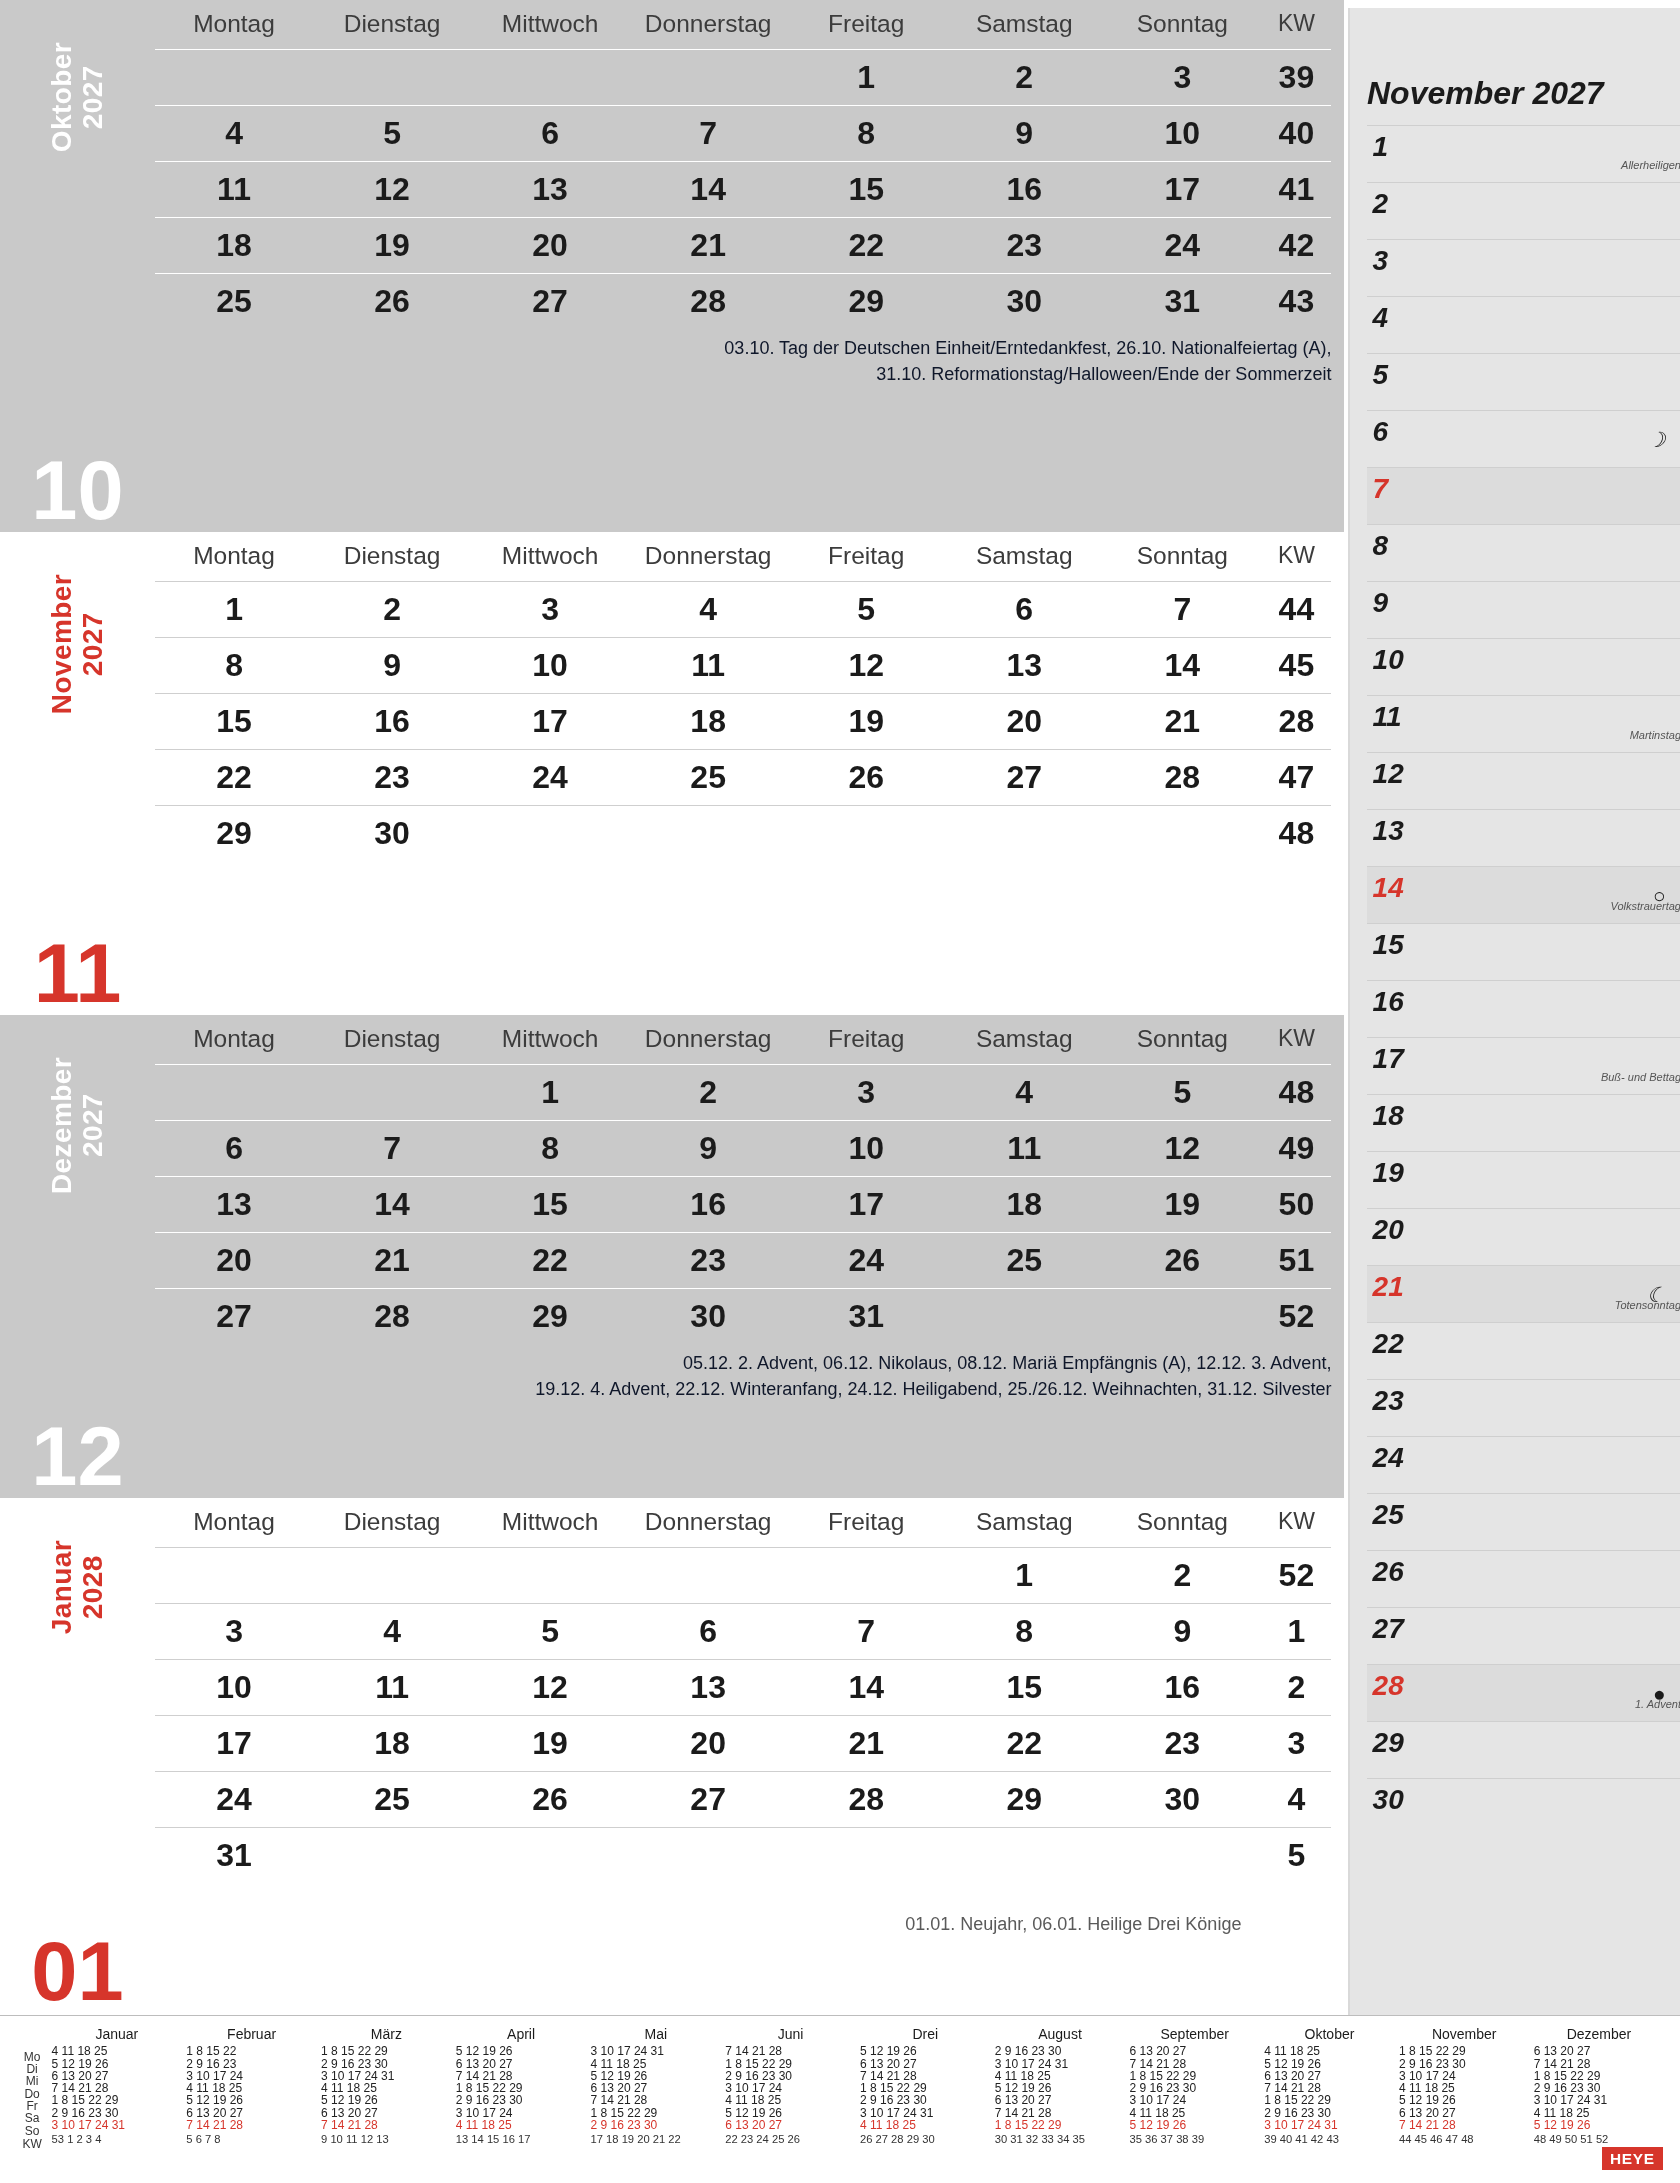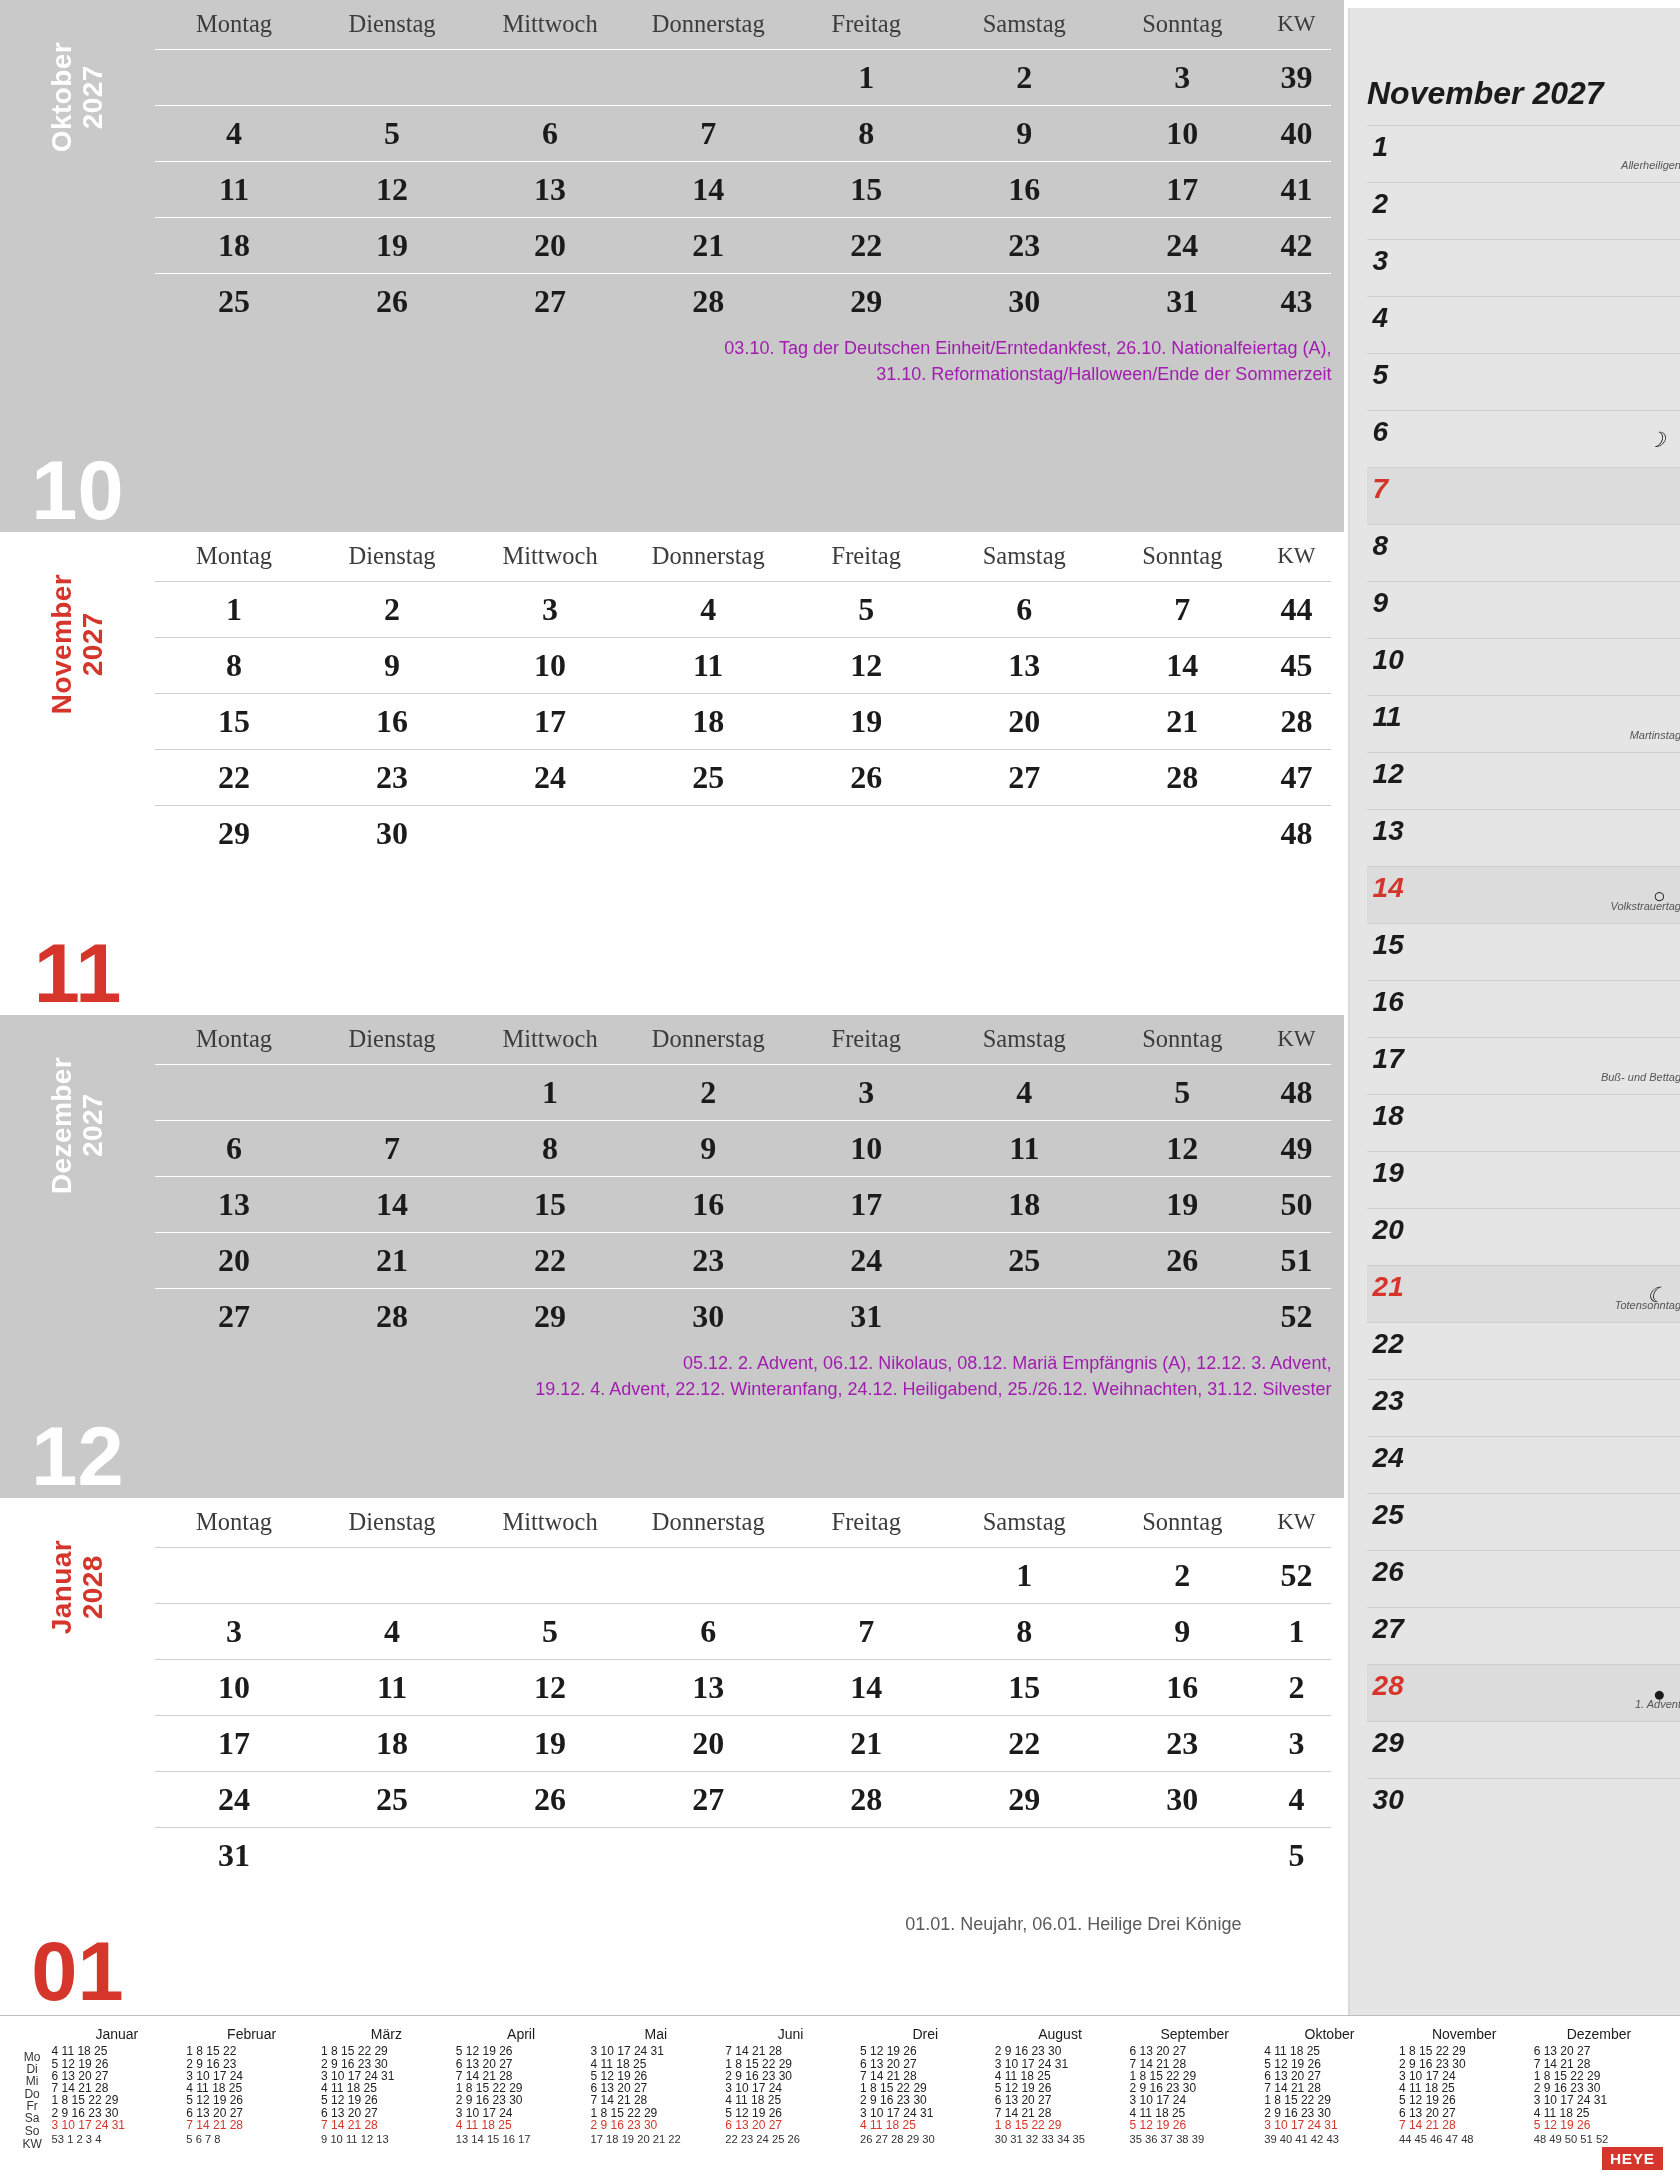--- a/index.html
+++ b/index.html
@@ -30,21 +30,21 @@
     margin-top:42px; line-height:1.12; text-align:center;
   }
   .side-vert .yr { font-weight:bold; }
   .side-num {
     position:absolute; bottom:0; left:0; width:155px; text-align:center;
     font-size:83px; font-weight:bold; line-height:1;
   }
   .side-white .side-vert, .side-white .side-num { color:#ffffff; }
   .side-red   .side-vert, .side-red  .side-num  { color:#d6352b; }
 
-  .grid-area { margin-left:155px; width:1189px; padding-right:12.6px;font-family:Liberation Serif, serif; }
+  .grid-area { margin-left:155px; width:1189px; padding-right:12.6px; }
 
   table.cal { width:100%; border-collapse:collapse; table-layout:fixed; }
   table.cal th {
     font-size:24.5px; font-weight:normal; color:#3c3c3c;
     padding:9.8px 0 11.2px 0; text-align:center;
   }
   table.cal th.kw, table.cal td.kw { width:70px; }
   table.cal th.kw { font-size:23px; }
   table.cal td {
     text-align:center; font-size:32px; font-weight:bold; color:#1b1b1b;
@@ -52,21 +52,21 @@
   }
   .shaded table.cal td { border-top:1.4px solid #ffffff; }
   .white  table.cal td { border-top:1.4px solid #cfcfcf; }
   .shaded table.cal tbody tr:first-child td { border-top:1.4px solid #ffffff; }
   td.sun-white { color:#ffffff; }
   td.sun-red   { color:#d6352b; }
   td.kw { font-size:21px; font-weight:normal; color:#4a4a4a; }
   td.empty { color:transparent; }
 
   .notes {
-    text-align:right; font-size:18px; color:#a21caf; line-height:1.42;
+    text-align:right; font-size:18px; color:#0f172a; line-height:1.42;
     padding:7px 12.6px 15.4px 0;
   }
   .white .notes { color:#5a5a5a; }
 
   
   .right-col {
     position:absolute; left:1348px; top:8px; width:333px; height:2013px;
     background:#e5e5e5; border-left:2.1px solid #d9d9d9;font-style:italic;
   }
   .right-title {

